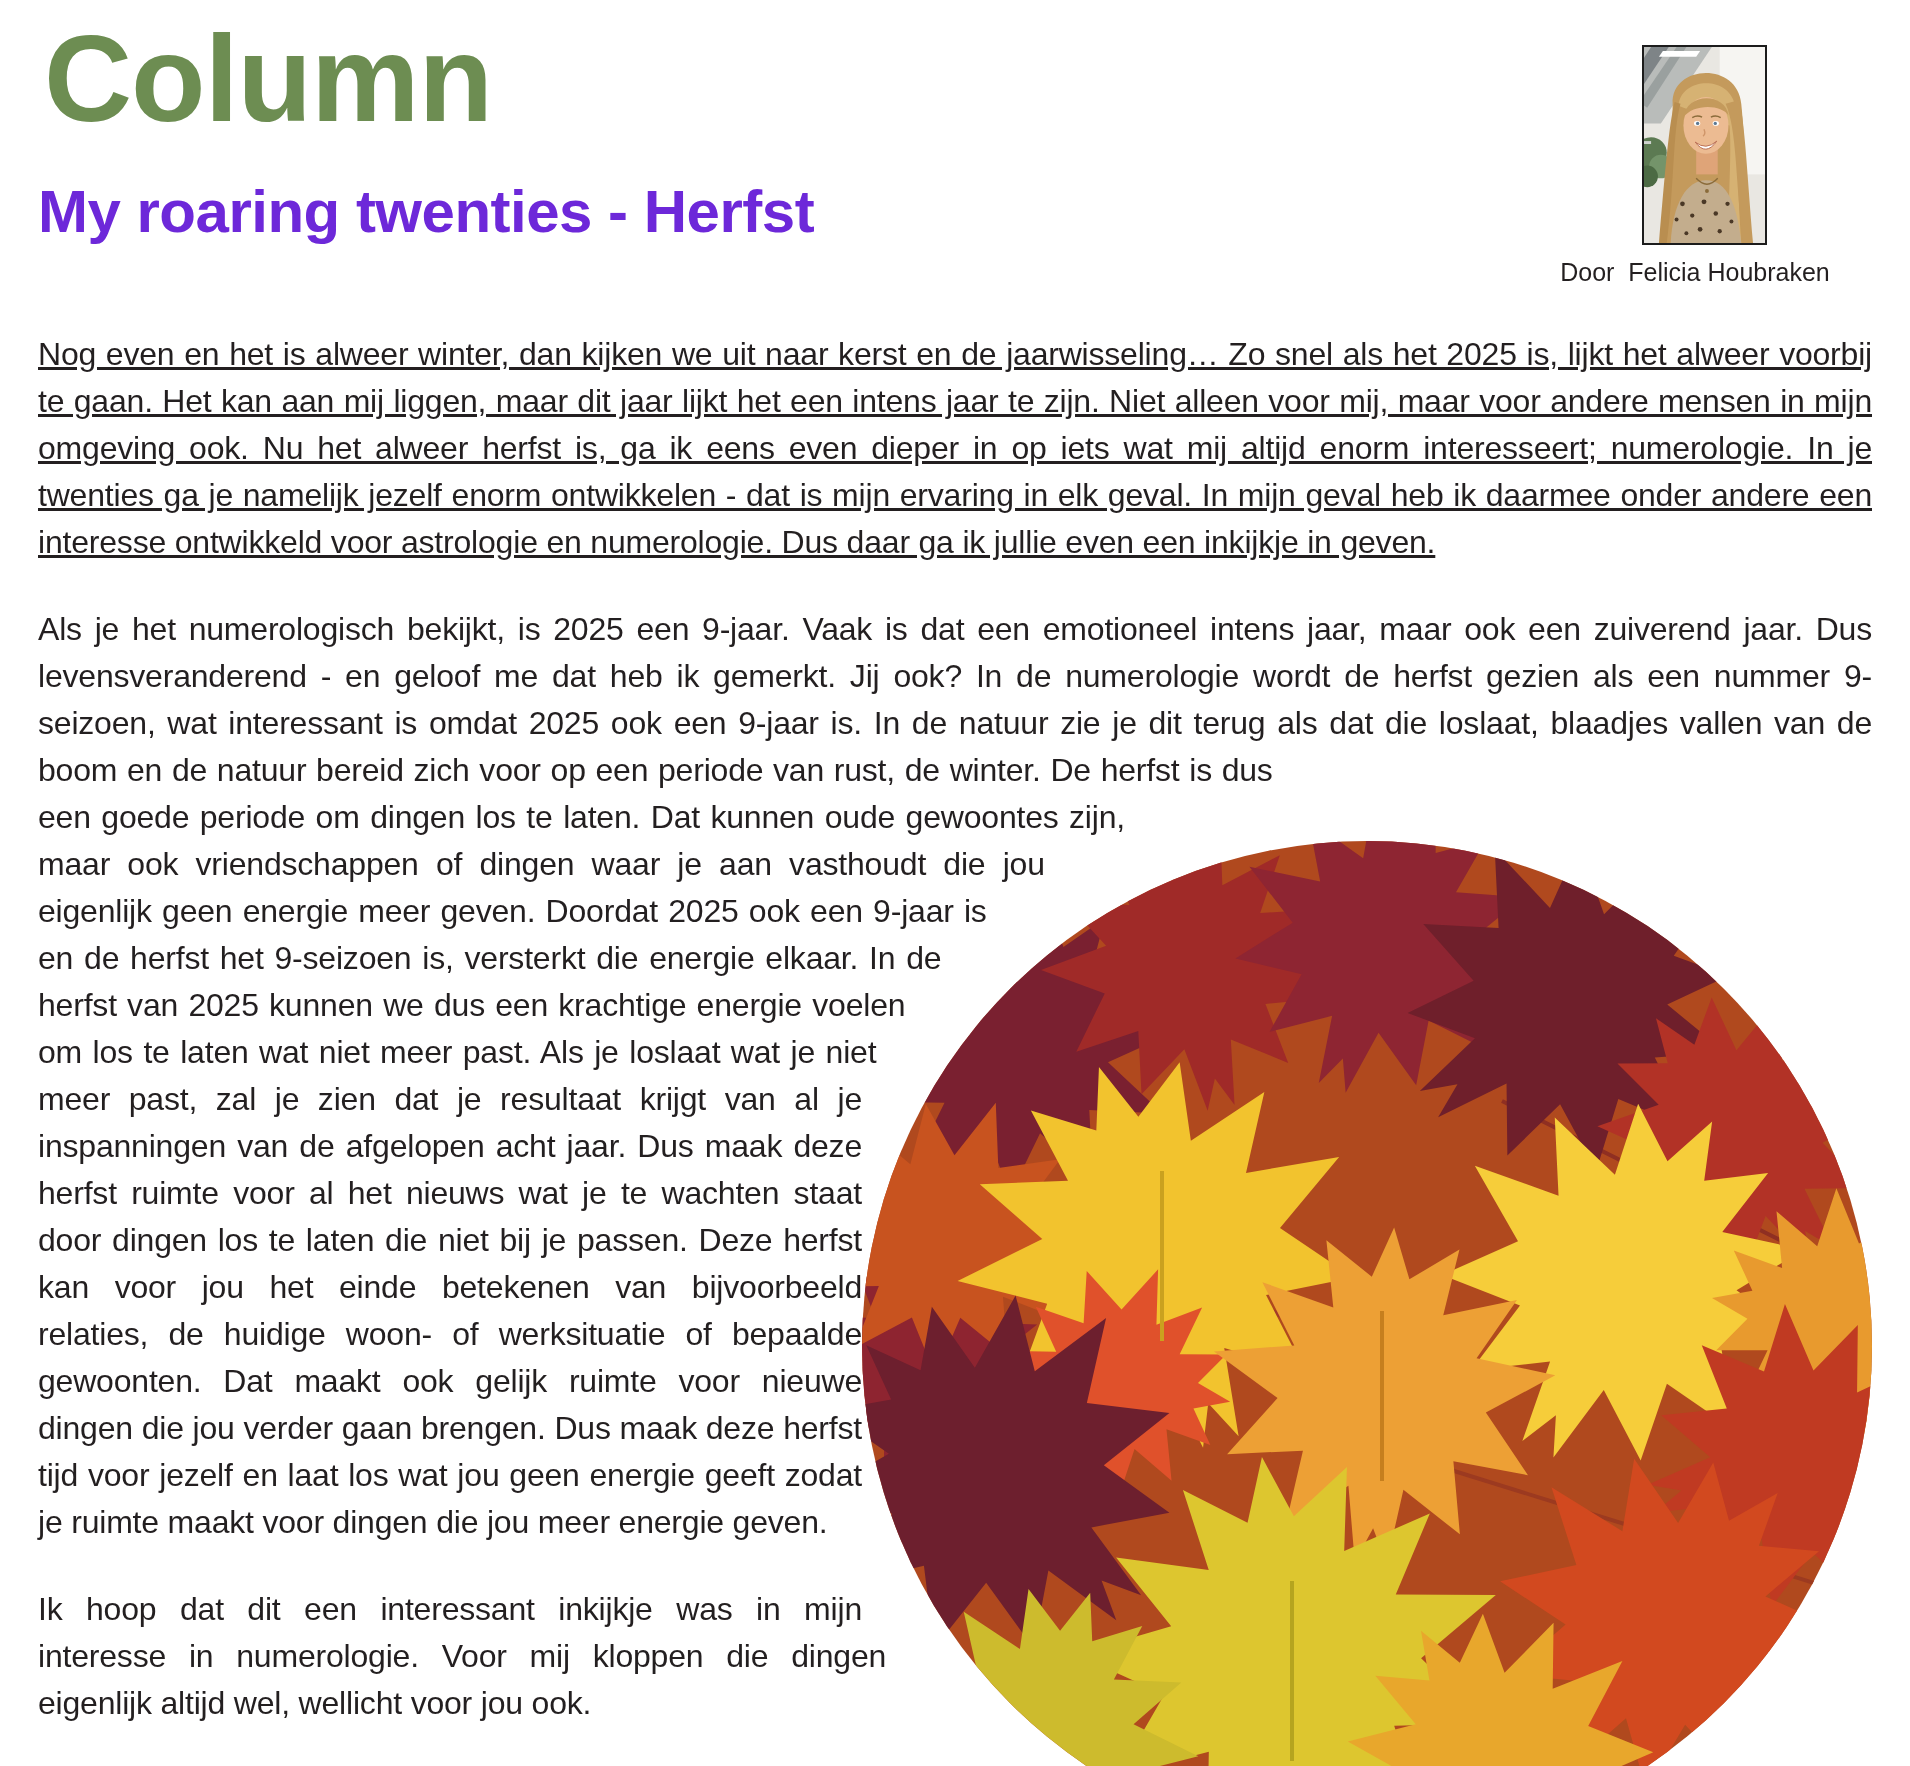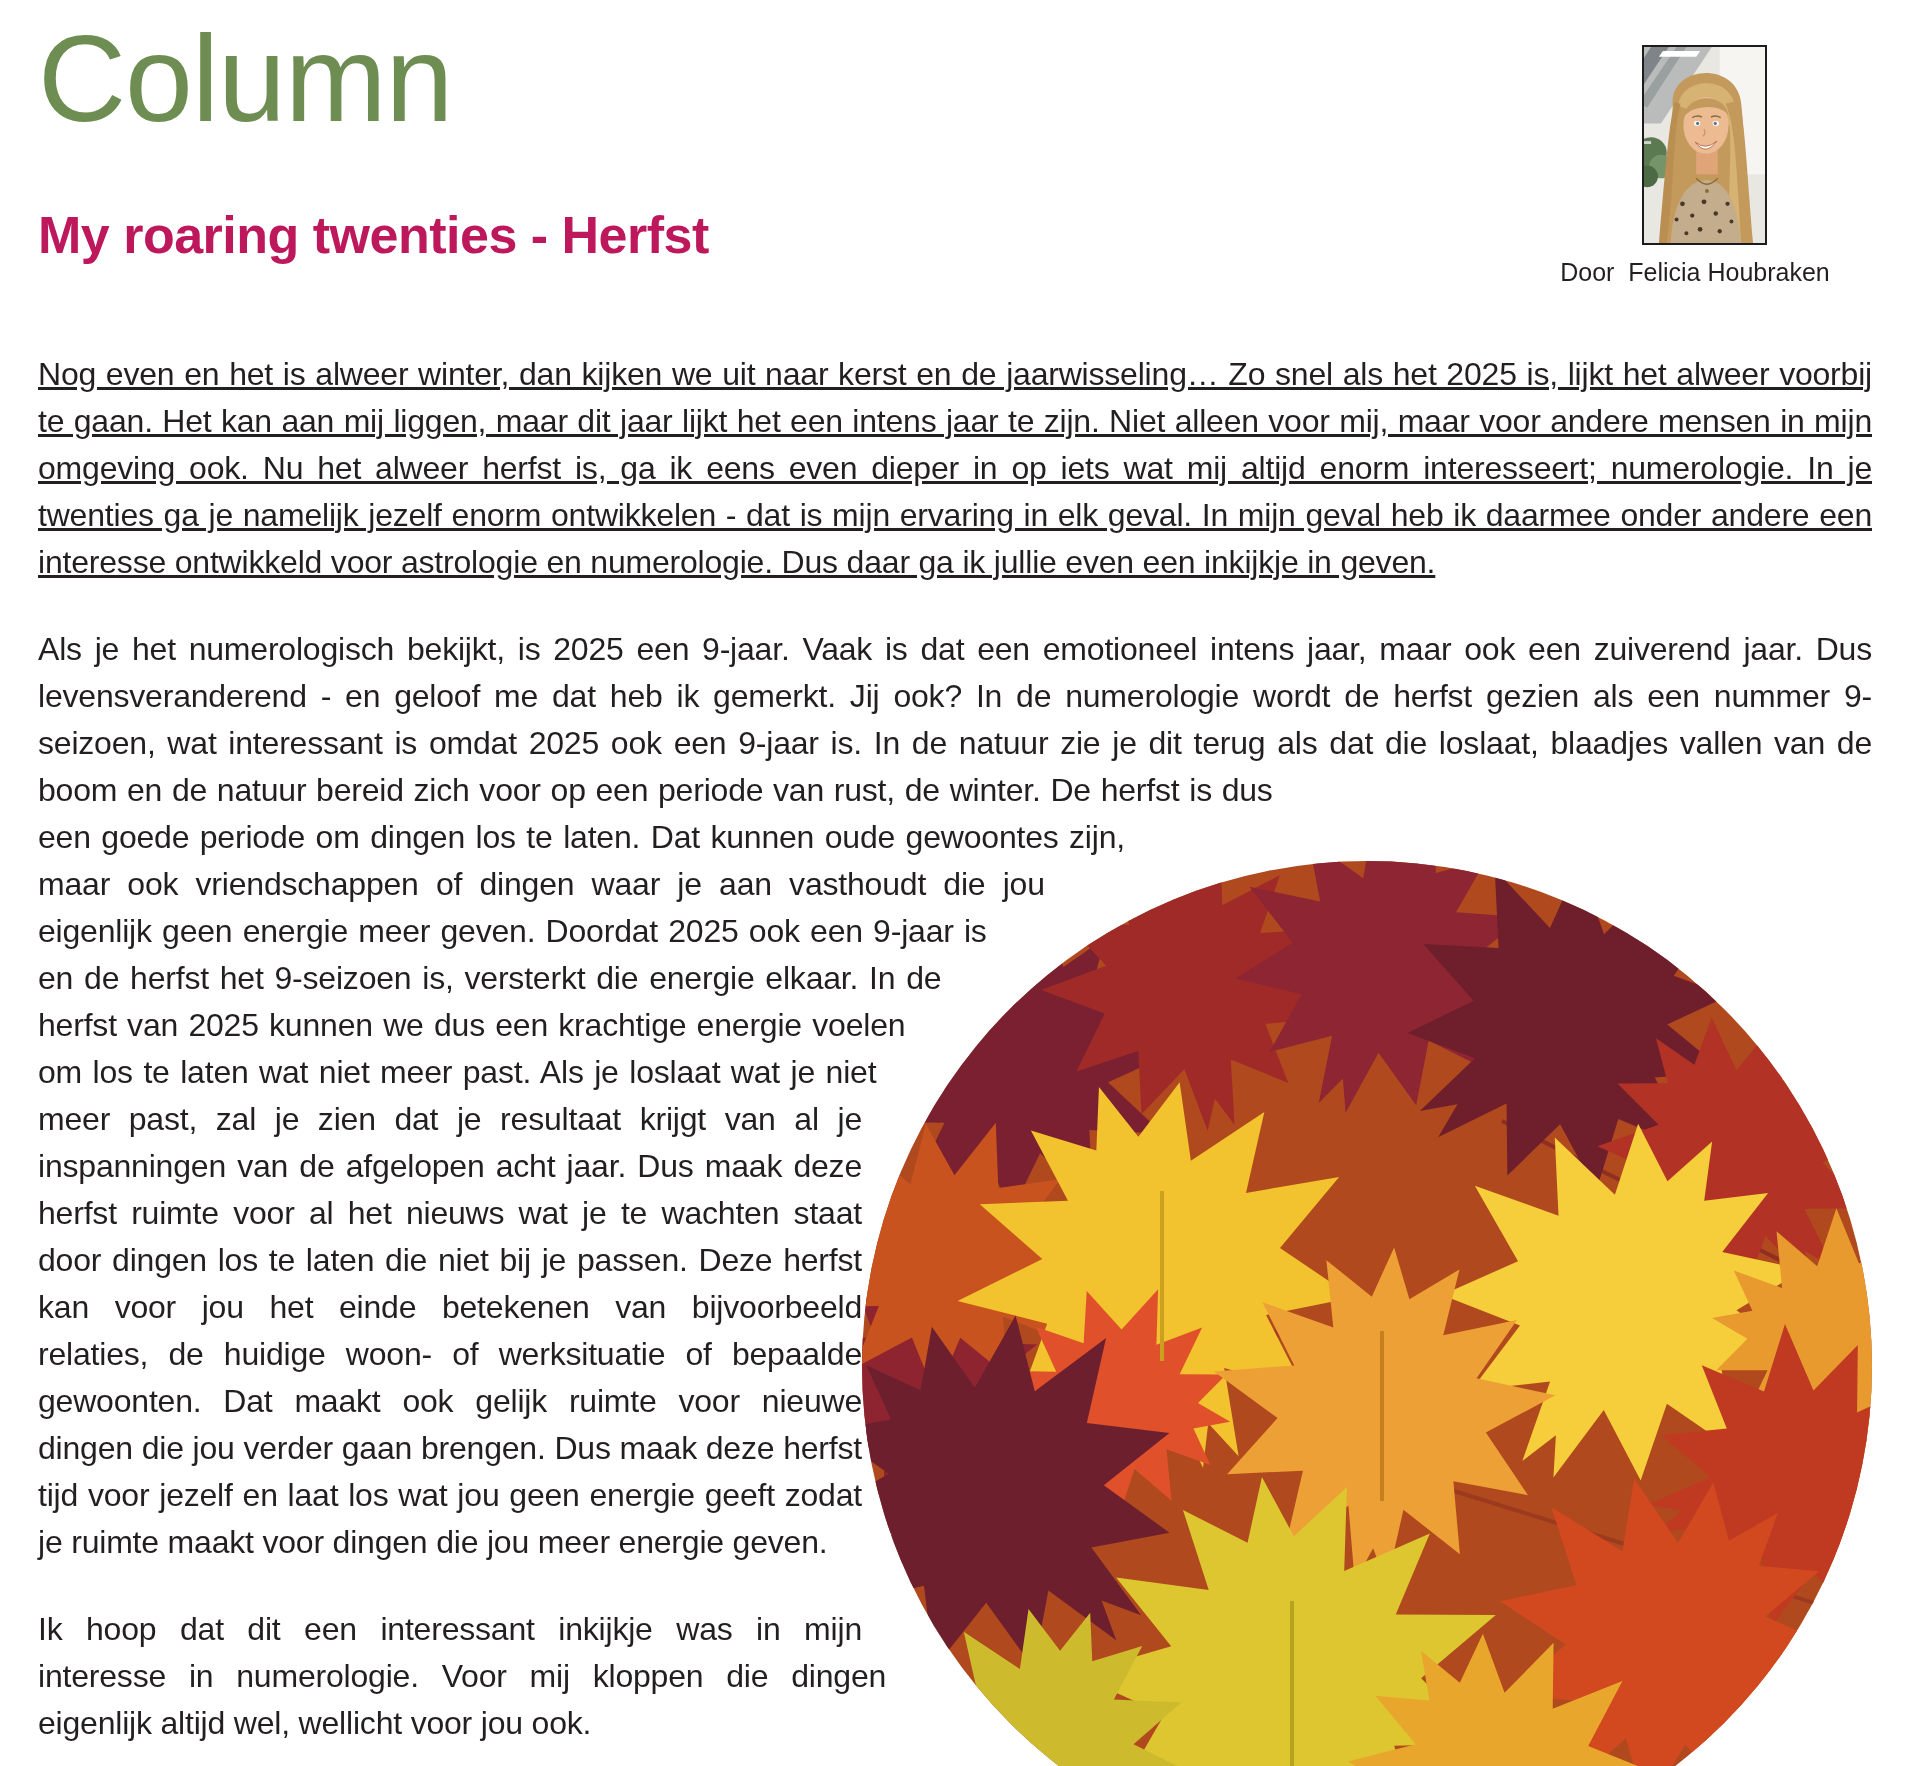--- a/index.html
+++ b/index.html
@@ -9,31 +9,31 @@
     background:#ffffff;
     overflow:hidden;
     font-family:"Liberation Sans","DejaVu Sans",sans-serif;
     color:#231f20;
   }
   .content { padding:0 38px; }
 
   h1.page-title {
     color:#6d8d52;
     font-size:122px;
-    font-weight:normal;
+    font-weight:bold;
     line-height:1;
-    margin:18px 0 0 0;
+    margin:18px 0 0 6px;
     letter-spacing:-1px;
   }
   h2.article-subtitle {
-    color:#be185d;
-    font-size:52px;
+    color:#6d28d9;
+    font-size:60px;
     font-weight:bold;
     line-height:1.05;
-    margin:68px 0 0 0;
+    margin:40px 0 0 0;
     letter-spacing:-0.5px;
   }
 
   .author-photo {
     position:absolute;
     top:45px; left:1642px;
     width:125px; height:200px;
     border:2px solid #1c1c1c;
     box-sizing:border-box;
     background:#dddddd;

